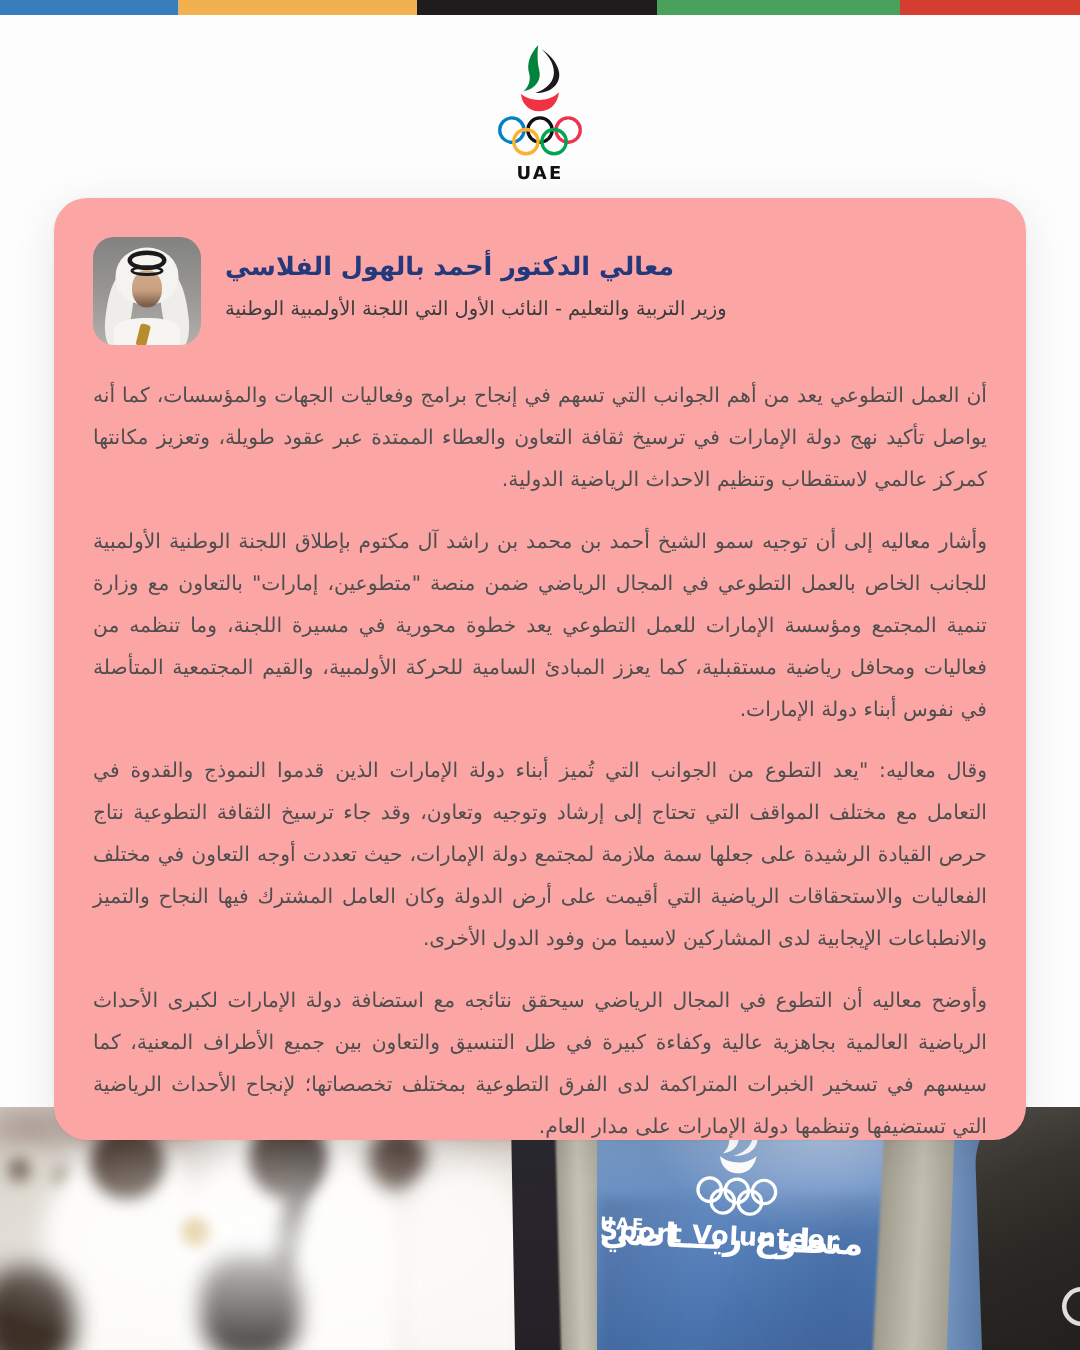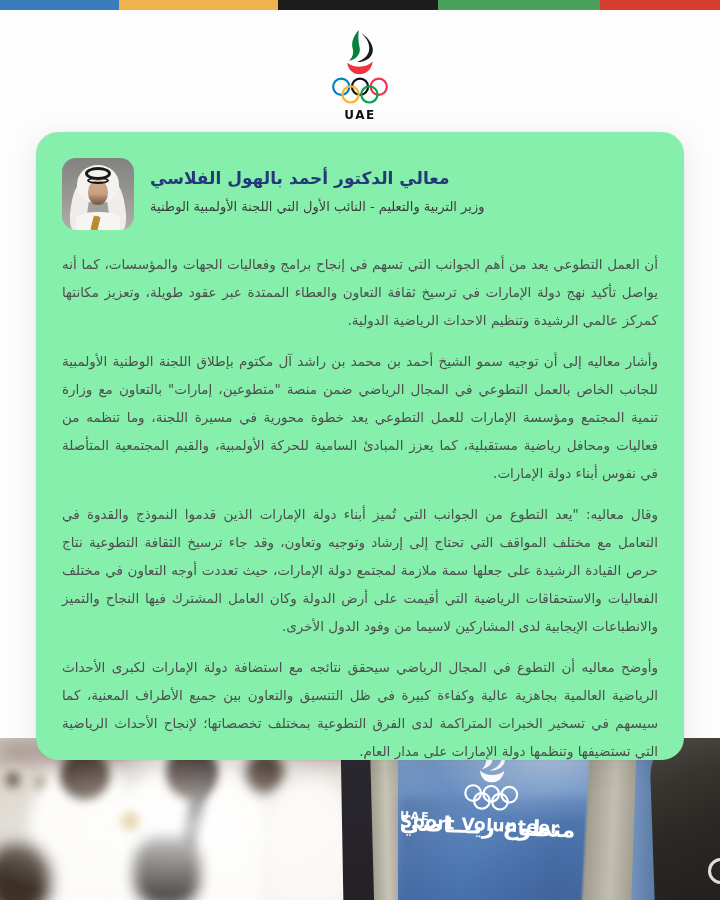--- a/index.html
+++ b/index.html
@@ -13,21 +13,21 @@
   .seg-0 { width:119px; } .seg-1 { width:159px; } .seg-2 { width:160px; }
   .seg-3 { width:162px; } .seg-4 { width:120px; }
 
   
   .noc { width:110px; margin:20px auto 0; text-align:center; }
   .noc svg { display:block; margin:0 auto; }
   .noc-label { margin-top:2px; font-size:12px; font-weight:bold; letter-spacing:1.5px; color:#111; }
 
   
   .card { position:relative; z-index:2; width:648px; margin:10px auto 0; height:628px;
-          background:#86efac; border-radius:22px; overflow:hidden;
+          background:#fca5a5; border-radius:22px; overflow:hidden;
           box-shadow:0 6px 28px rgba(40,40,60,.10), 0 0 0 1px rgba(0,0,0,.02); }
   .card-header { display:flex; gap:16px; padding:26px 26px 0 26px; align-items:flex-start; }
   .avatar { position:relative; width:72px; height:72px; border-radius:14px; overflow:hidden; flex:0 0 72px;
             background:linear-gradient(180deg,#828281 0%,#999896 55%,#b0afab 100%); }
   .avatar div { position:absolute; }
   .g-tail-l { left:9px; top:24px; width:17px; height:50px; background:#eeede9; border-radius:45%; transform:rotate(9deg); }
   .g-tail-r { right:9px; top:24px; width:17px; height:50px; background:#eeede9; border-radius:45%; transform:rotate(-9deg); }
   .g-top { left:15px; top:7px; width:42px; height:38px; background:#f4f3f0; border-radius:50% 50% 46% 46%; }
   .agal-1 { left:23px; top:9px; width:26px; height:13px; border:3px solid #1a1a1a; border-radius:50%; }
   .agal-2 { left:25px; top:19px; width:22px; height:7px; border:2px solid #1a1a1a; border-radius:50%; }
@@ -133,21 +133,21 @@
         <div class="face"></div>
         <div class="agal-1"></div>
         <div class="agal-2"></div>
       </div>
       <div class="header-text">
         <h1 class="official-name">معالي الدكتور أحمد بالهول الفلاسي</h1>
         <p class="official-title">وزير التربية والتعليم - النائب الأول التي اللجنة الأولمبية الوطنية</p>
       </div>
     </div>
     <div class="article-body">
-      <p>أن العمل التطوعي يعد من أهم الجوانب التي تسهم في إنجاح برامج وفعاليات الجهات والمؤسسات، كما أنه يواصل تأكيد نهج دولة الإمارات في ترسيخ ثقافة التعاون والعطاء الممتدة عبر عقود طويلة، وتعزيز مكانتها كمركز عالمي الرشيدة وتنظيم الاحداث الرياضية الدولية.</p>
+      <p>أن العمل التطوعي يعد من أهم الجوانب التي تسهم في إنجاح برامج وفعاليات الجهات والمؤسسات، كما أنه يواصل تأكيد نهج دولة الإمارات في ترسيخ ثقافة التعاون والعطاء الممتدة عبر عقود طويلة، وتعزيز مكانتها كمركز عالمي لاستقطاب وتنظيم الاحداث الرياضية الدولية.</p>
       <p>وأشار معاليه إلى أن توجيه سمو الشيخ أحمد بن محمد بن راشد آل مكتوم بإطلاق اللجنة الوطنية الأولمبية للجانب الخاص بالعمل التطوعي في المجال الرياضي ضمن منصة "متطوعين، إمارات" بالتعاون مع وزارة تنمية المجتمع ومؤسسة الإمارات للعمل التطوعي يعد خطوة محورية في مسيرة اللجنة، وما تنظمه من فعاليات ومحافل رياضية مستقبلية، كما يعزز المبادئ السامية للحركة الأولمبية، والقيم المجتمعية المتأصلة في نفوس أبناء دولة الإمارات.</p>
       <p>وقال معاليه: "يعد التطوع من الجوانب التي تُميز أبناء دولة الإمارات الذين قدموا النموذج والقدوة في التعامل مع مختلف المواقف التي تحتاج إلى إرشاد وتوجيه وتعاون، وقد جاء ترسيخ الثقافة التطوعية نتاج حرص القيادة الرشيدة على جعلها سمة ملازمة لمجتمع دولة الإمارات، حيث تعددت أوجه التعاون في مختلف الفعاليات والاستحقاقات الرياضية التي أقيمت على أرض الدولة وكان العامل المشترك فيها النجاح والتميز والانطباعات الإيجابية لدى المشاركين لاسيما من وفود الدول الأخرى.</p>
       <p>وأوضح معاليه أن التطوع في المجال الرياضي سيحقق نتائجه مع استضافة دولة الإمارات لكبرى الأحداث الرياضية العالمية بجاهزية عالية وكفاءة كبيرة في ظل التنسيق والتعاون بين جميع الأطراف المعنية، كما سيسهم في تسخير الخبرات المتراكمة لدى الفرق التطوعية بمختلف تخصصاتها؛ لإنجاح الأحداث الرياضية التي تستضيفها وتنظمها دولة الإمارات على مدار العام.</p>
     </div>
   </section>
 
   <figure class="photo">
     <div class="m1"></div>
     <div class="m2"></div>
     <div class="m3"></div>

